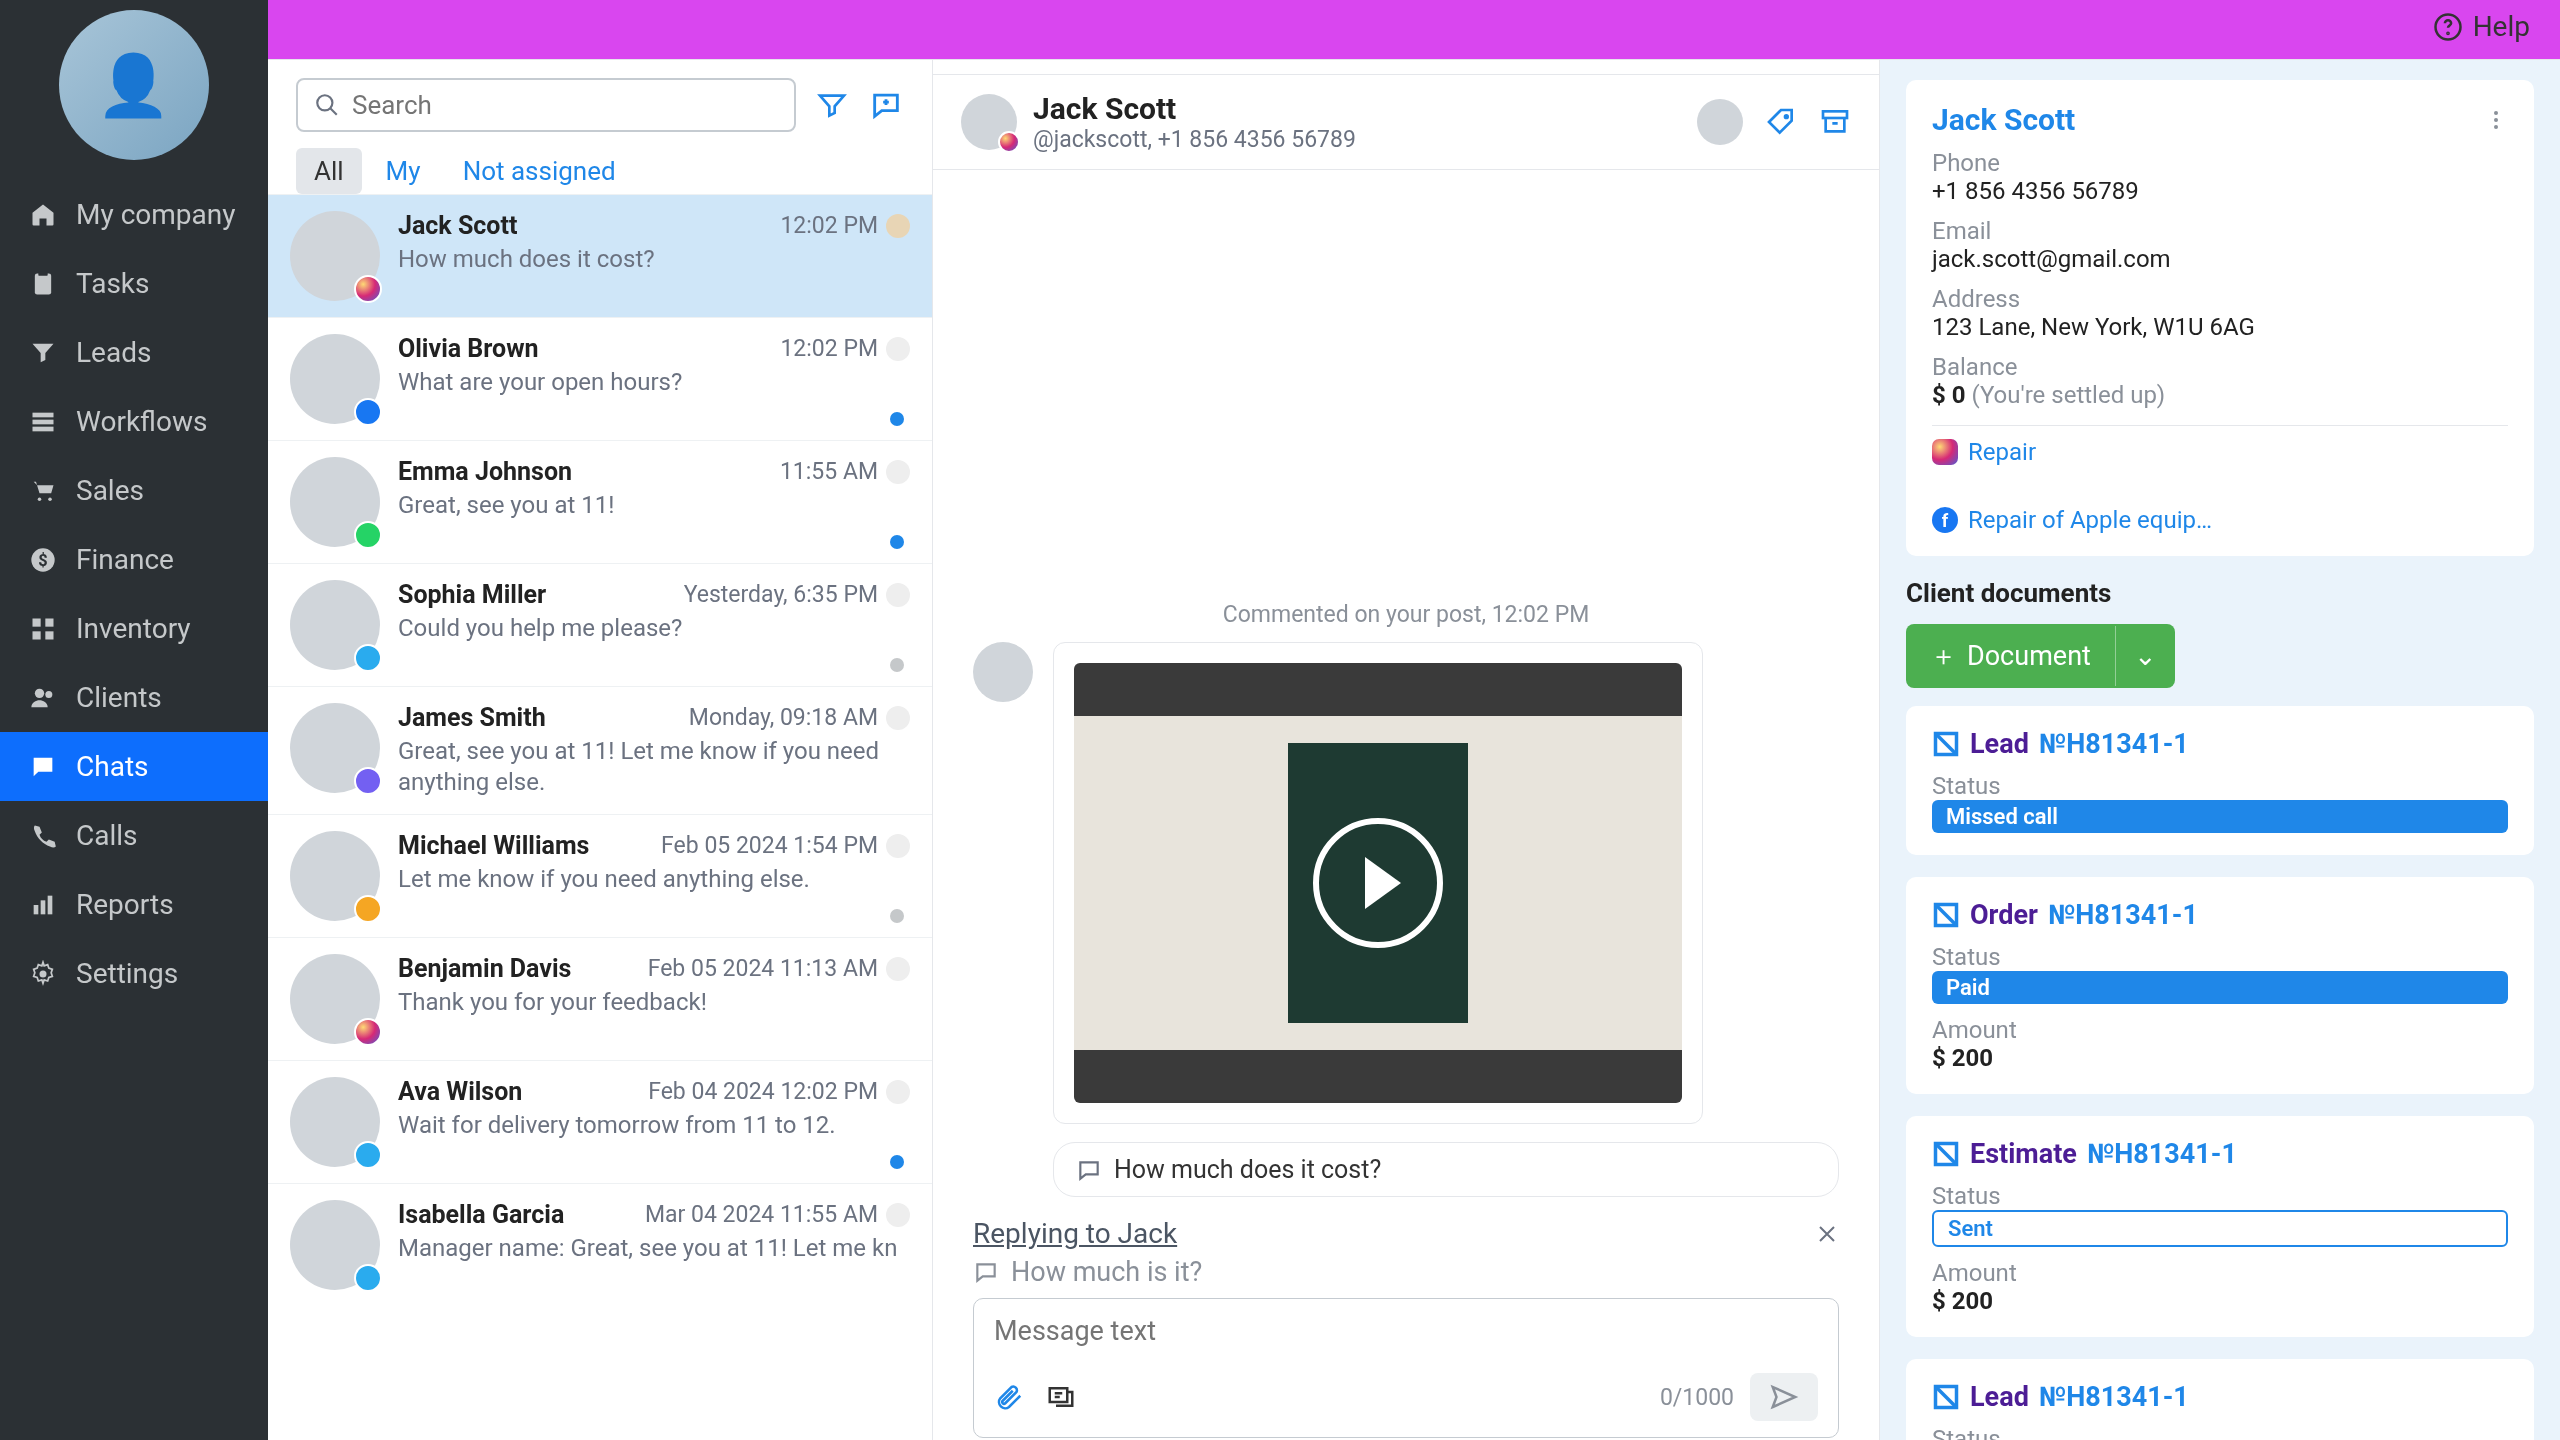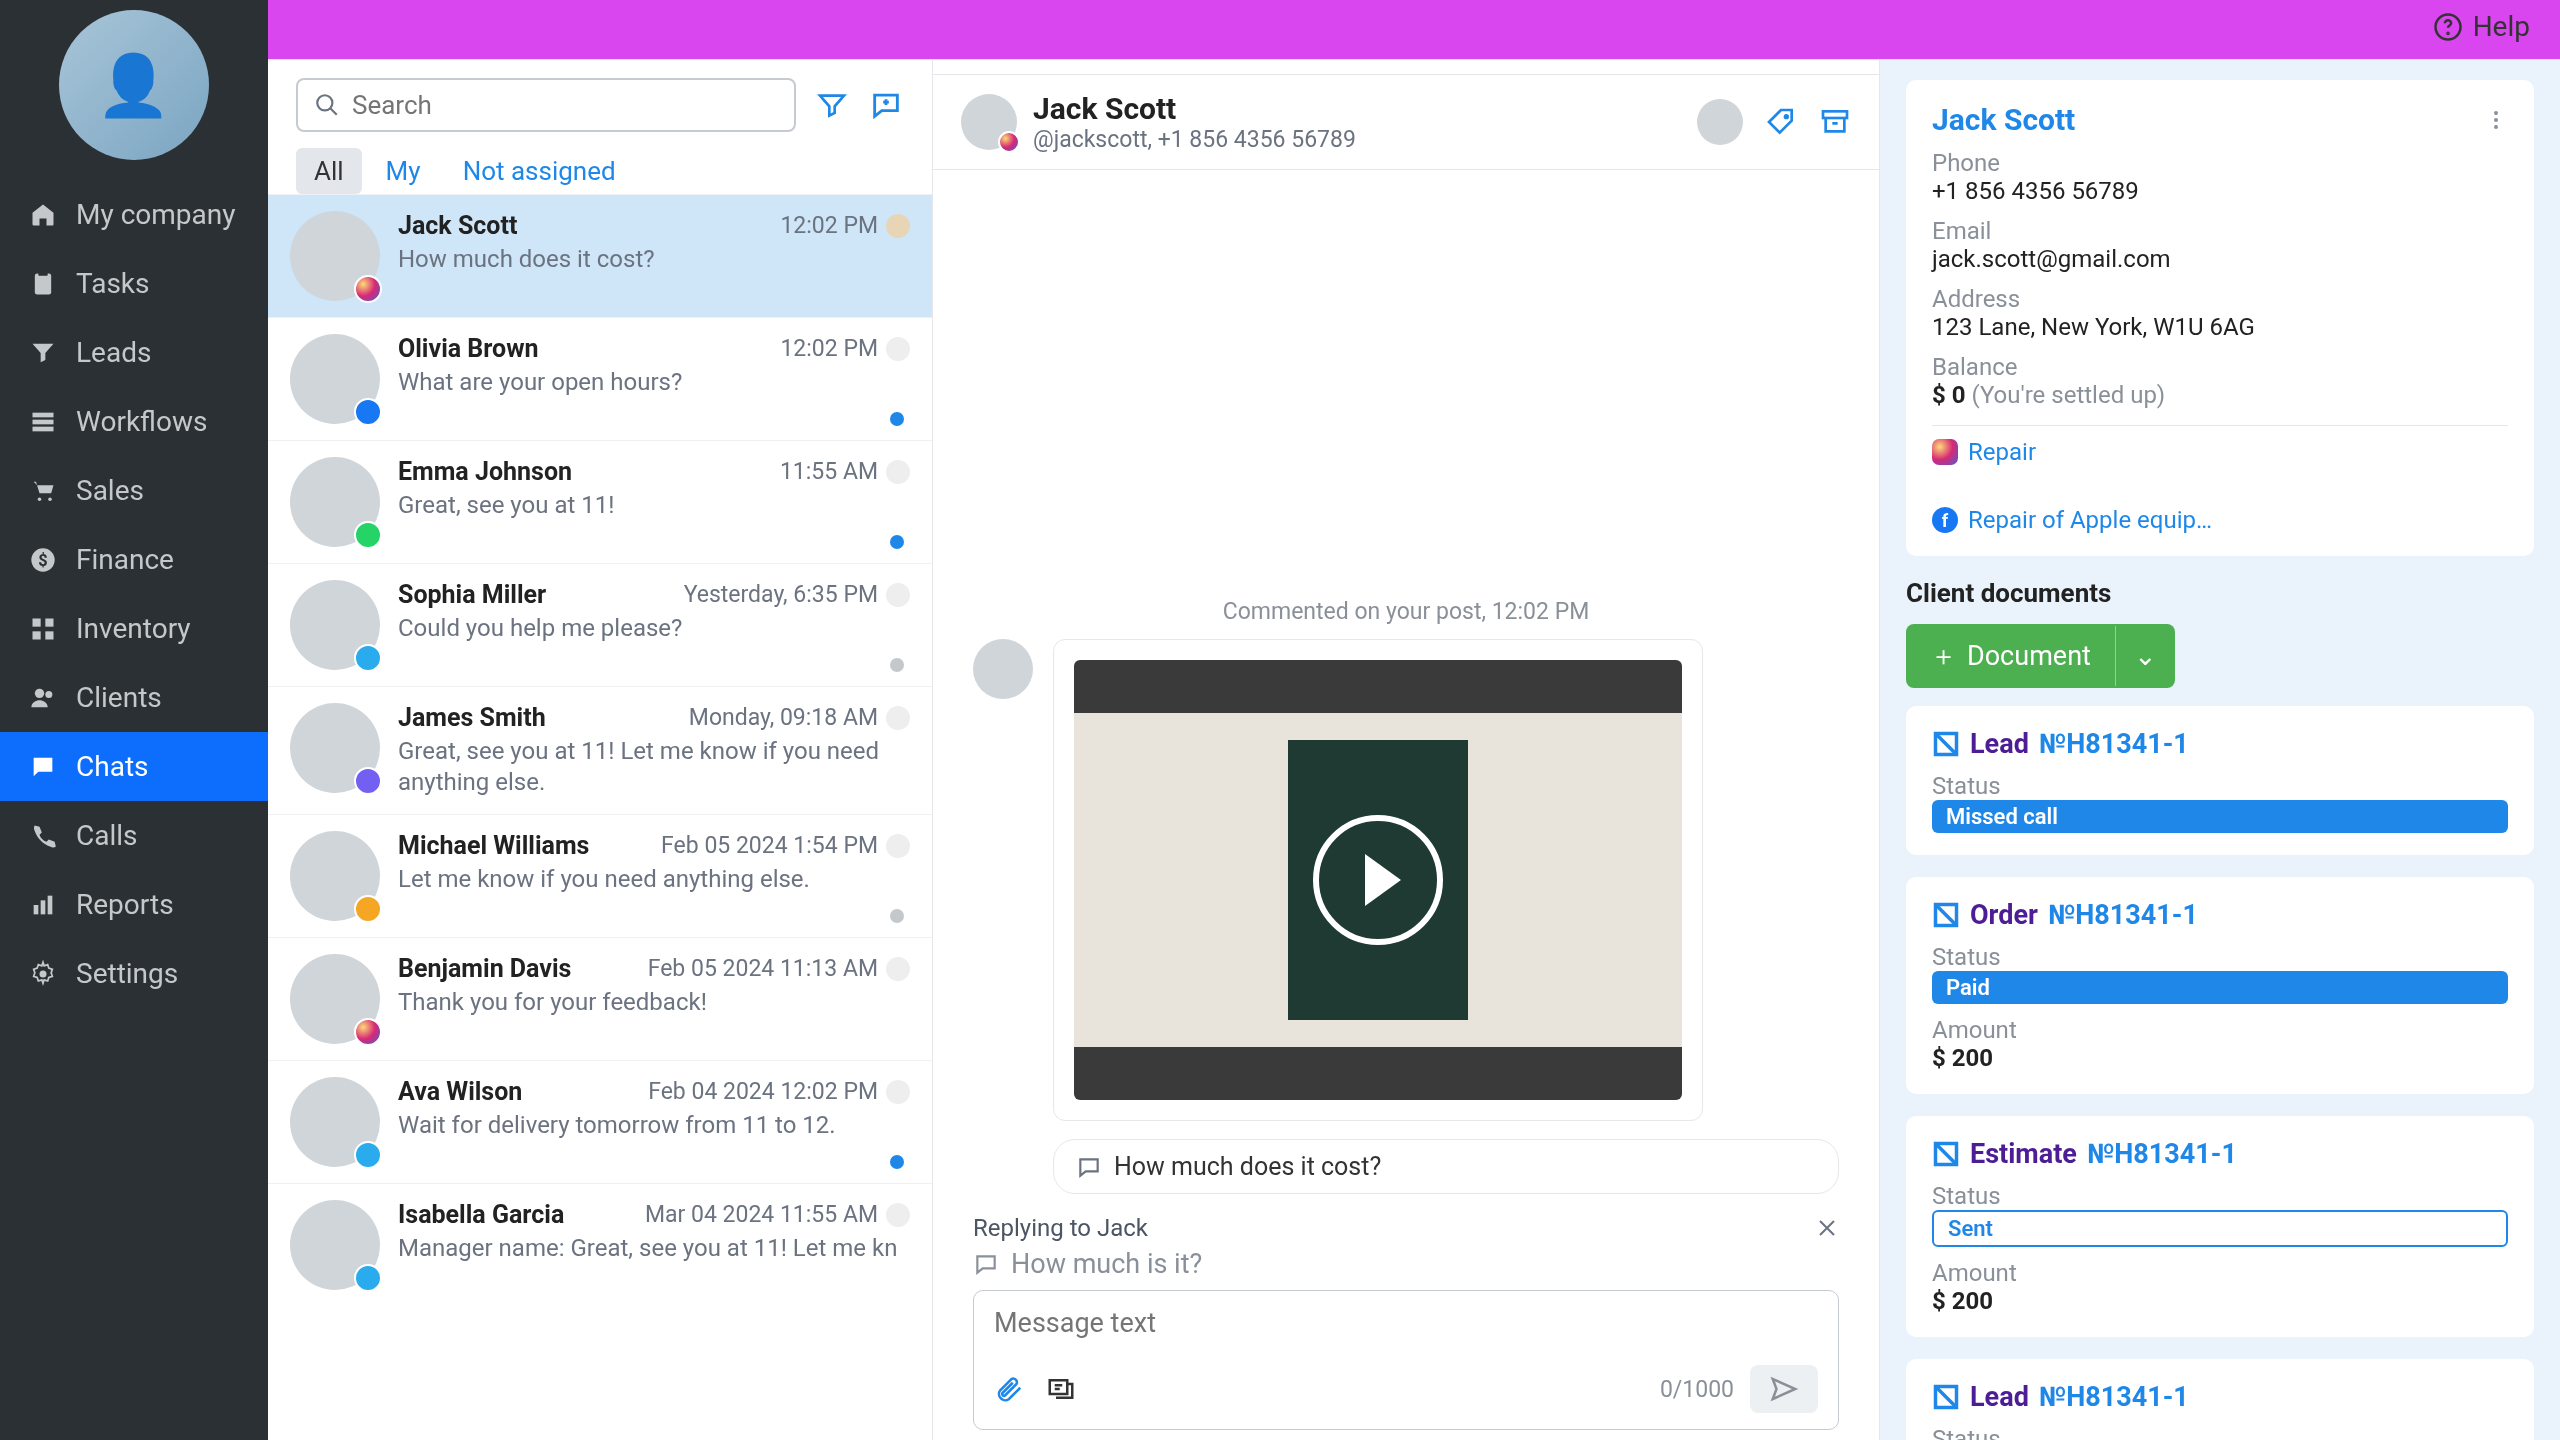--- a/index.html
+++ b/index.html
@@ -53,23 +53,23 @@
 .comment-meta { text-align:center; font-size:23px; color:#8a9099; margin-bottom:14px; }
 .msg-row { display:flex; gap:20px; align-items:flex-start; margin-bottom:18px; }
 .msg-avatar { width:60px; height:60px; border-radius:50%; background:#d0d5da; flex-shrink:0; }
 .video-card { border:1px solid #e5e7eb; border-radius:12px; padding:20px; width:650px; }
 .video-thumb { width:100%; height:440px; background:linear-gradient(180deg,#3a3a3a 0%, #3a3a3a 12%, #e8e4dc 12%, #e8e4dc 88%, #3a3a3a 88%); border-radius:6px; position:relative; display:flex; align-items:center; justify-content:center; }
 .door { position:absolute; width:180px; height:280px; background:#1e3a32; top:80px; }
 .play-btn { width:130px; height:130px; border-radius:50%; border:6px solid #fff; display:flex; align-items:center; justify-content:center; z-index:2; }
 .play-btn::after { content:''; border-left:36px solid #fff; border-top:26px solid transparent; border-bottom:26px solid transparent; margin-left:10px; }
 .text-msg { display:flex; align-items:center; gap:12px; border:1px solid #e5e7eb; border-radius:22px; padding:12px 22px; font-size:25px; color:#333; margin-left:80px; }
 
-.reply-bar { padding: 0 40px; display:flex; justify-content:space-between; align-items:center; font-size:24px; color:#4b5563; }
+.reply-bar { padding: 0 40px; display:flex; justify-content:space-between; align-items:center; font-size:28px; color:#4b5563;text-decoration:underline; }
 .reply-quote { display:flex; align-items:center; gap:12px; font-size:27px; color:#8a9099; padding: 6px 40px 10px; }
-.compose { margin: 0 40px 10px; border:1px solid #c5cbd1; border-radius:10px; padding:16px 20px; }
+.compose { margin: 0 40px 2px; border:1px solid #c5cbd1; border-radius:10px; padding:16px 20px; }
 .compose textarea { width:100%; border:none; outline:none; resize:none; font-size:27px; height:46px; }
 .compose-bottom { display:flex; align-items:center; justify-content:space-between; margin-top:8px; }
 .compose-icons { display:flex; gap:22px; }
 .char-count { font-size:23px; color:#8a9099; }
 .send-btn { width:68px; height:48px; background:#edf0f2; border-radius:8px; display:flex; align-items:center; justify-content:center; margin-left:16px; }
 
 .col-details { width:680px; background:#eaf3fb; padding: 24px 26px; overflow-y:auto; }
 .help-row { display:flex; justify-content:flex-end; align-items:center; gap:10px; padding: 10px 30px 16px; font-size:28px; color:#333; border-bottom:1px solid #e5e7eb; position:absolute; top:0; right:0; left:933px; background:#d946ef; }
 .card { background:#fff; border-radius:10px; padding:22px 26px; margin-bottom:22px; }
 .card-title { font-size:30px; font-weight:700; color:#1f87e8; display:flex; justify-content:space-between; align-items:center; }

